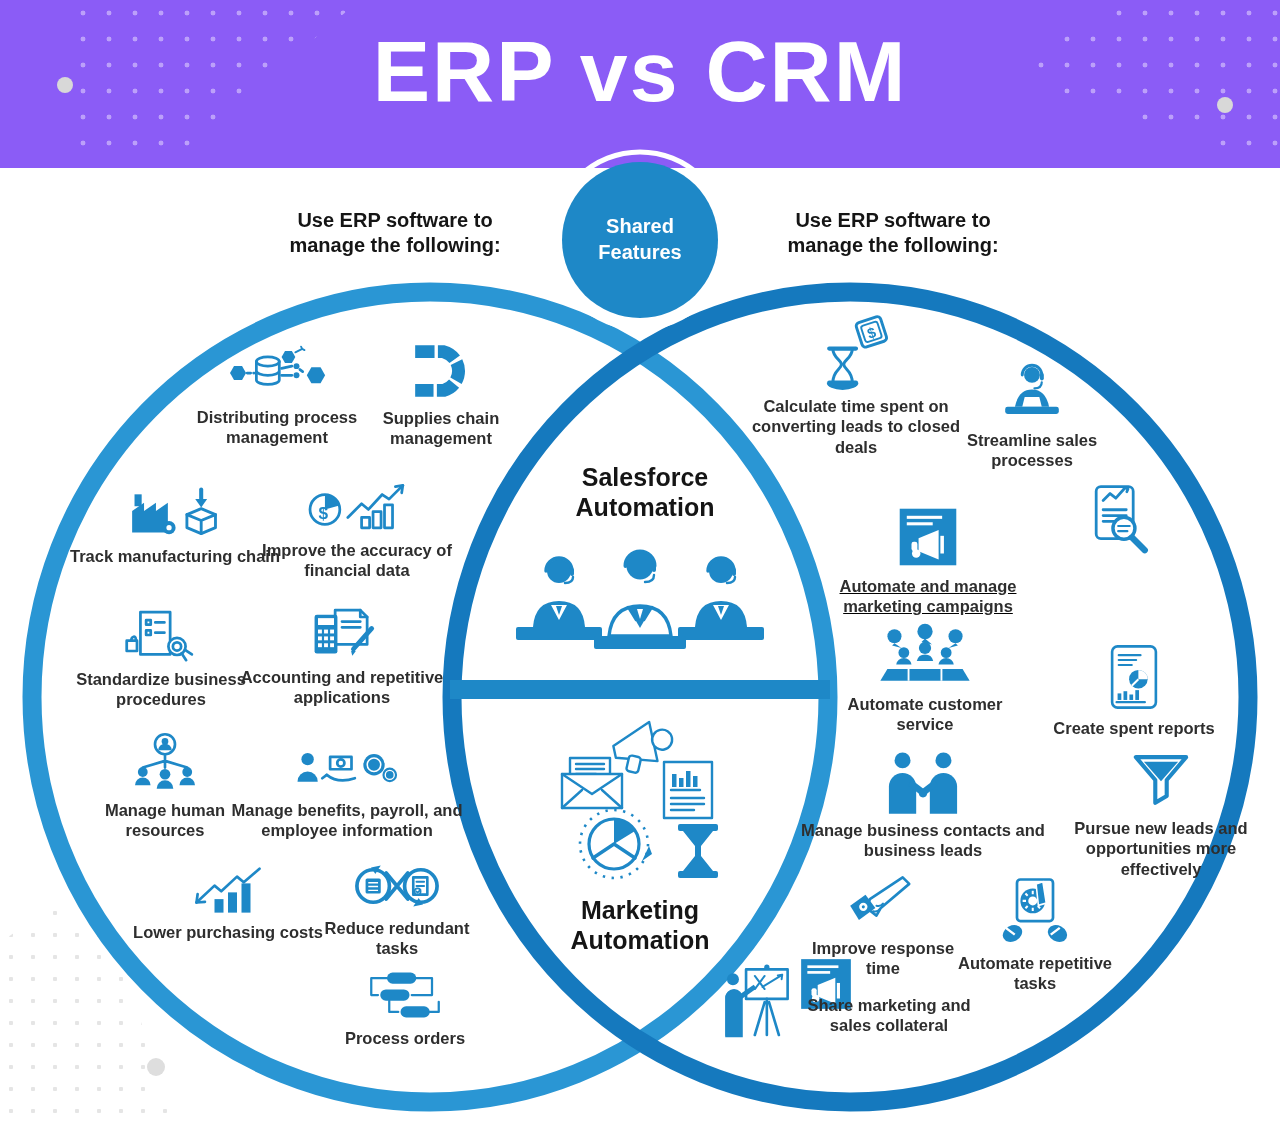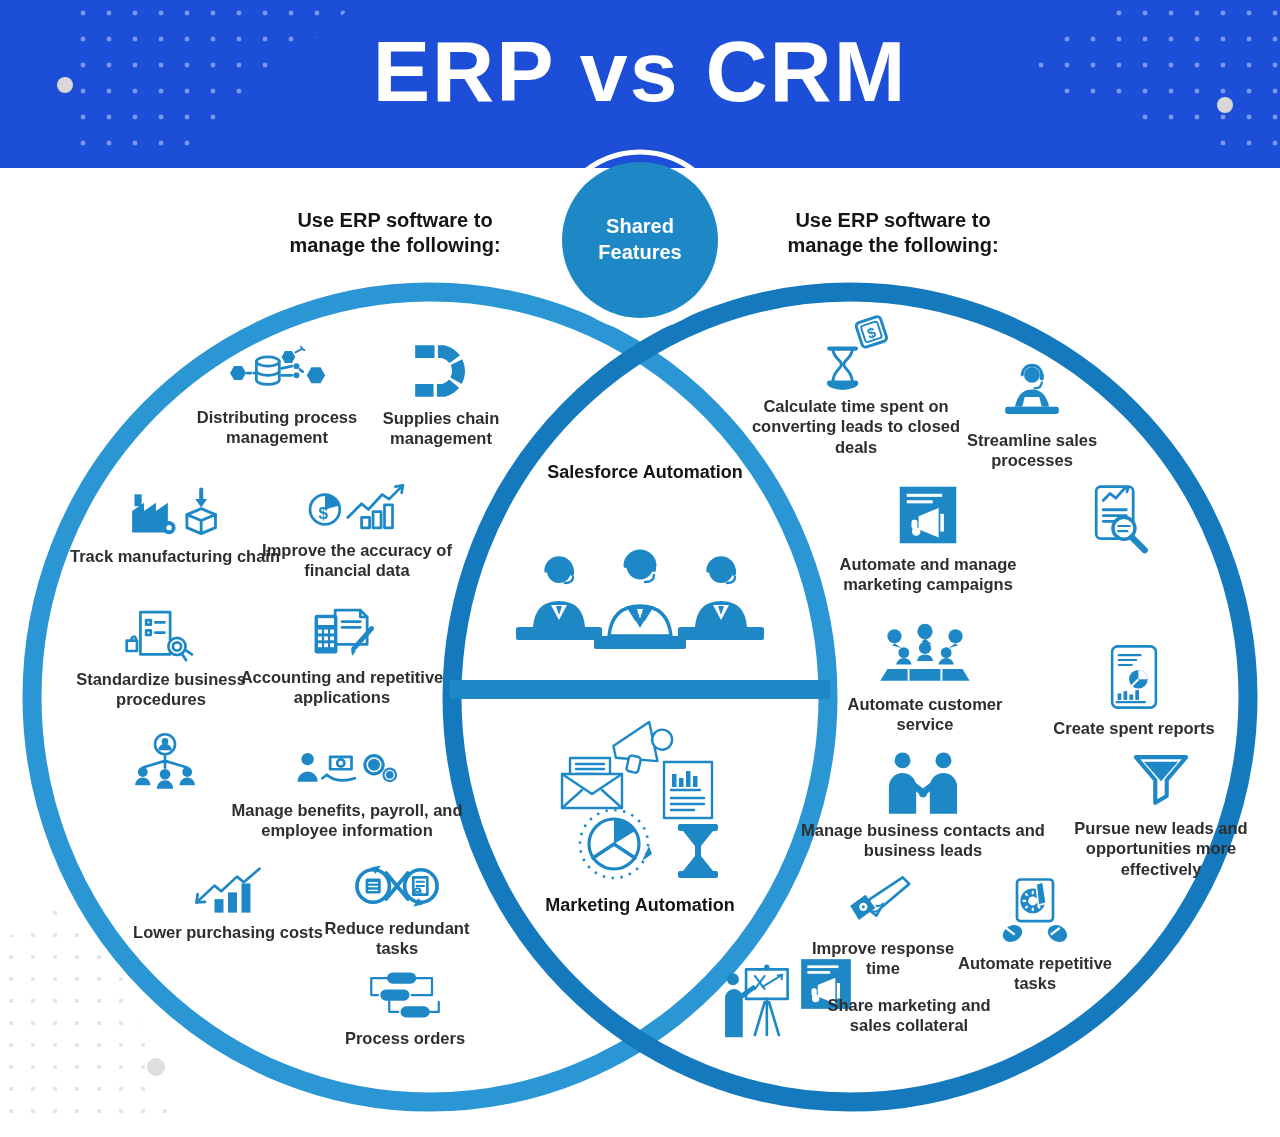--- a/index.html
+++ b/index.html
@@ -1,37 +1,37 @@
 <!DOCTYPE html>
 <html><head>
 <meta charset="utf-8">
 <style>
   html,body{margin:0;padding:0;background:#fff;}
   .stage{position:relative;width:1280px;height:1137px;overflow:hidden;background:#fff;
          font-family:"Liberation Sans",sans-serif;}
   
-  .header{position:absolute;left:0;top:0;width:1280px;height:168px;background:#1d4ed8;}
+  .header{position:absolute;left:0;top:0;width:1280px;height:168px;background:#8b5cf6;}
   .title{position:absolute;left:0;top:28px;width:1280px;text-align:center;color:#fff;
          font-size:86px;font-weight:bold;letter-spacing:2px;line-height:1;}
   .dots{position:absolute;background-image:radial-gradient(rgba(255,255,255,.42) 2.2px,transparent 2.7px);
         background-size:26px 26px;}
   .dots-tl{left:70px;top:0;width:290px;height:152px;clip-path:polygon(0 0,100% 0,38% 100%,0 100%);}
   .dots-tr{left:950px;top:0;width:330px;height:165px;clip-path:polygon(52% 0,100% 0,100% 100%,18% 45%);}
   .dotsg{position:absolute;background-image:radial-gradient(rgba(0,0,0,.10) 2px,transparent 2.5px);
          background-size:22px 22px;left:0;top:902px;width:175px;height:228px;
          clip-path:polygon(32% 0,68% 22%,100% 100%,0 100%,0 18%);}
   .deco-dot{position:absolute;border-radius:50%;background:#d8d8d8;}
   
   .venn{position:absolute;left:0;top:0;z-index:1;}
   
   .sec-head{position:absolute;z-index:3;width:250px;text-align:center;font-size:20px;font-weight:bold;
             color:#151515;line-height:1.25;}
   .shared-txt{position:absolute;z-index:3;left:570px;top:213px;width:140px;text-align:center;color:#fff;
               font-size:20px;font-weight:bold;line-height:1.3;}
-  .center-lab{position:absolute;z-index:3;text-align:center;font-size:18px;font-weight:bold;
+  .center-lab{position:absolute;z-index:3;text-align:center;font-size:25px;font-weight:bold;
               color:#151515;line-height:1.2;}
   
   .item{position:absolute;z-index:2;display:flex;flex-direction:column;align-items:center;gap:6px;}
   .item svg{display:block;}
   .lbl{font-size:16.5px;font-weight:bold;color:#2e2e2e;line-height:1.24;text-align:center;}
   
   .st{fill:none;stroke:#1e88c7;stroke-width:2.4;stroke-linecap:round;stroke-linejoin:round;}
   .st3{fill:none;stroke:#1e88c7;stroke-width:3.4;stroke-linecap:round;stroke-linejoin:round;}
   .stw{fill:#fff;stroke:#1e88c7;stroke-width:2.4;stroke-linecap:round;stroke-linejoin:round;}
   .fl{fill:#1e88c7;}
@@ -230,20 +230,21 @@
       <path d="M36 21 V27 M36 27 L16 33 M36 27 V33 M36 27 L56 33" class="st"></path>
       <g class="fl">
         <circle cx="16" cy="37" r="4.4"></circle>
           <path d="M9 49 a7 7 0 0 1 14 0 z"></path>
         <circle cx="36" cy="39" r="4.8"></circle>
           <path d="M28.5 52 a7.5 7.5 0 0 1 15 0 z"></path>
         <circle cx="56" cy="37" r="4.4"></circle>
           <path d="M49 49 a7 7 0 0 1 14 0 z"></path>
       </g>
     </svg>
+    <div class="lbl">Manage human resources</div>
   </div>
 
   <div class="item" style="left:227px;top:740px;width:240px;justify-content:flex-end;">
     <svg width="108" height="54" viewBox="0 0 96 48">
       <circle cx="13" cy="17" r="5.5" class="fl"></circle>
       <path d="M4 37 a9 9 0 0 1 18 0 z" class="fl"></path>
       <rect x="33" y="15" width="19" height="11" class="st"></rect>
       <circle cx="42.5" cy="20.5" r="3.2" class="st"></circle>
       <path d="M30 31 q10 8 25 3" class="st"></path>
       <path d="M30 31 l-4 3" class="st"></path>
@@ -314,21 +315,21 @@
       <path d="M24 12 a8 8 0 0 1 16 0" class="st"></path>
       <rect x="38.5" y="10.5" width="3.2" height="6" rx="1.5" class="fl"></rect>
       <path d="M40 18 q0 5 -6 5" class="st" style="stroke-width:1.8;"></path>
       <path d="M18 38 q3 -14 14 -14 q11 0 14 14 z" class="fl"></path>
       <polygon points="26,30 38,30 40,38 24,38" class="flw"></polygon>
       <rect x="10" y="38" width="44" height="6" rx="2" class="fl"></rect>
     </svg>
     <div class="lbl">Streamline sales processes</div>
   </div>
 
-  <div class="item" style="left:808px;top:482px;width:240px;">
+  <div class="item" style="left:808px;top:504px;width:240px;text-decoration:underline;">
     <svg width="66" height="66" viewBox="0 0 56 56">
       <rect x="4" y="4" width="48" height="48" class="fl"></rect>
       <rect x="10" y="10" width="30" height="2.6" class="flw"></rect>
       <rect x="10" y="15.5" width="22" height="2.6" class="flw"></rect>
       <polygon points="20,29 37,22 37,47 20,40" class="flw"></polygon>
       <rect x="38.5" y="27" width="3" height="15" class="flw"></rect>
       <circle cx="18" cy="42" r="3.6" class="flw"></circle>
       <rect x="14" y="32" width="5" height="8" rx="2" class="flw"></rect>
     </svg>
     <div class="lbl">Automate and manage marketing campaigns</div>
@@ -450,17 +451,17 @@
   </svg>
   <svg style="position:absolute;z-index:2;left:797px;top:955px;" width="58" height="58" viewBox="0 0 56 56">
     <rect x="4" y="4" width="48" height="48" class="fl"></rect>
     <rect x="10" y="10" width="30" height="2.6" class="flw"></rect>
     <rect x="10" y="15.5" width="22" height="2.6" class="flw"></rect>
     <polygon points="20,29 37,22 37,47 20,40" class="flw"></polygon>
     <rect x="38.5" y="27" width="3" height="15" class="flw"></rect>
     <circle cx="18" cy="42" r="3.6" class="flw"></circle>
     <rect x="14" y="32" width="5" height="8" rx="2" class="flw"></rect>
   </svg>
-  <div class="item" style="left:800px;top:995px;width:178px;margin-left:20px;">
+  <div class="item" style="left:800px;top:995px;width:178px;">
     <div class="lbl">Share marketing and sales collateral</div>
   </div>
 
 </div>
 
 </body></html>

